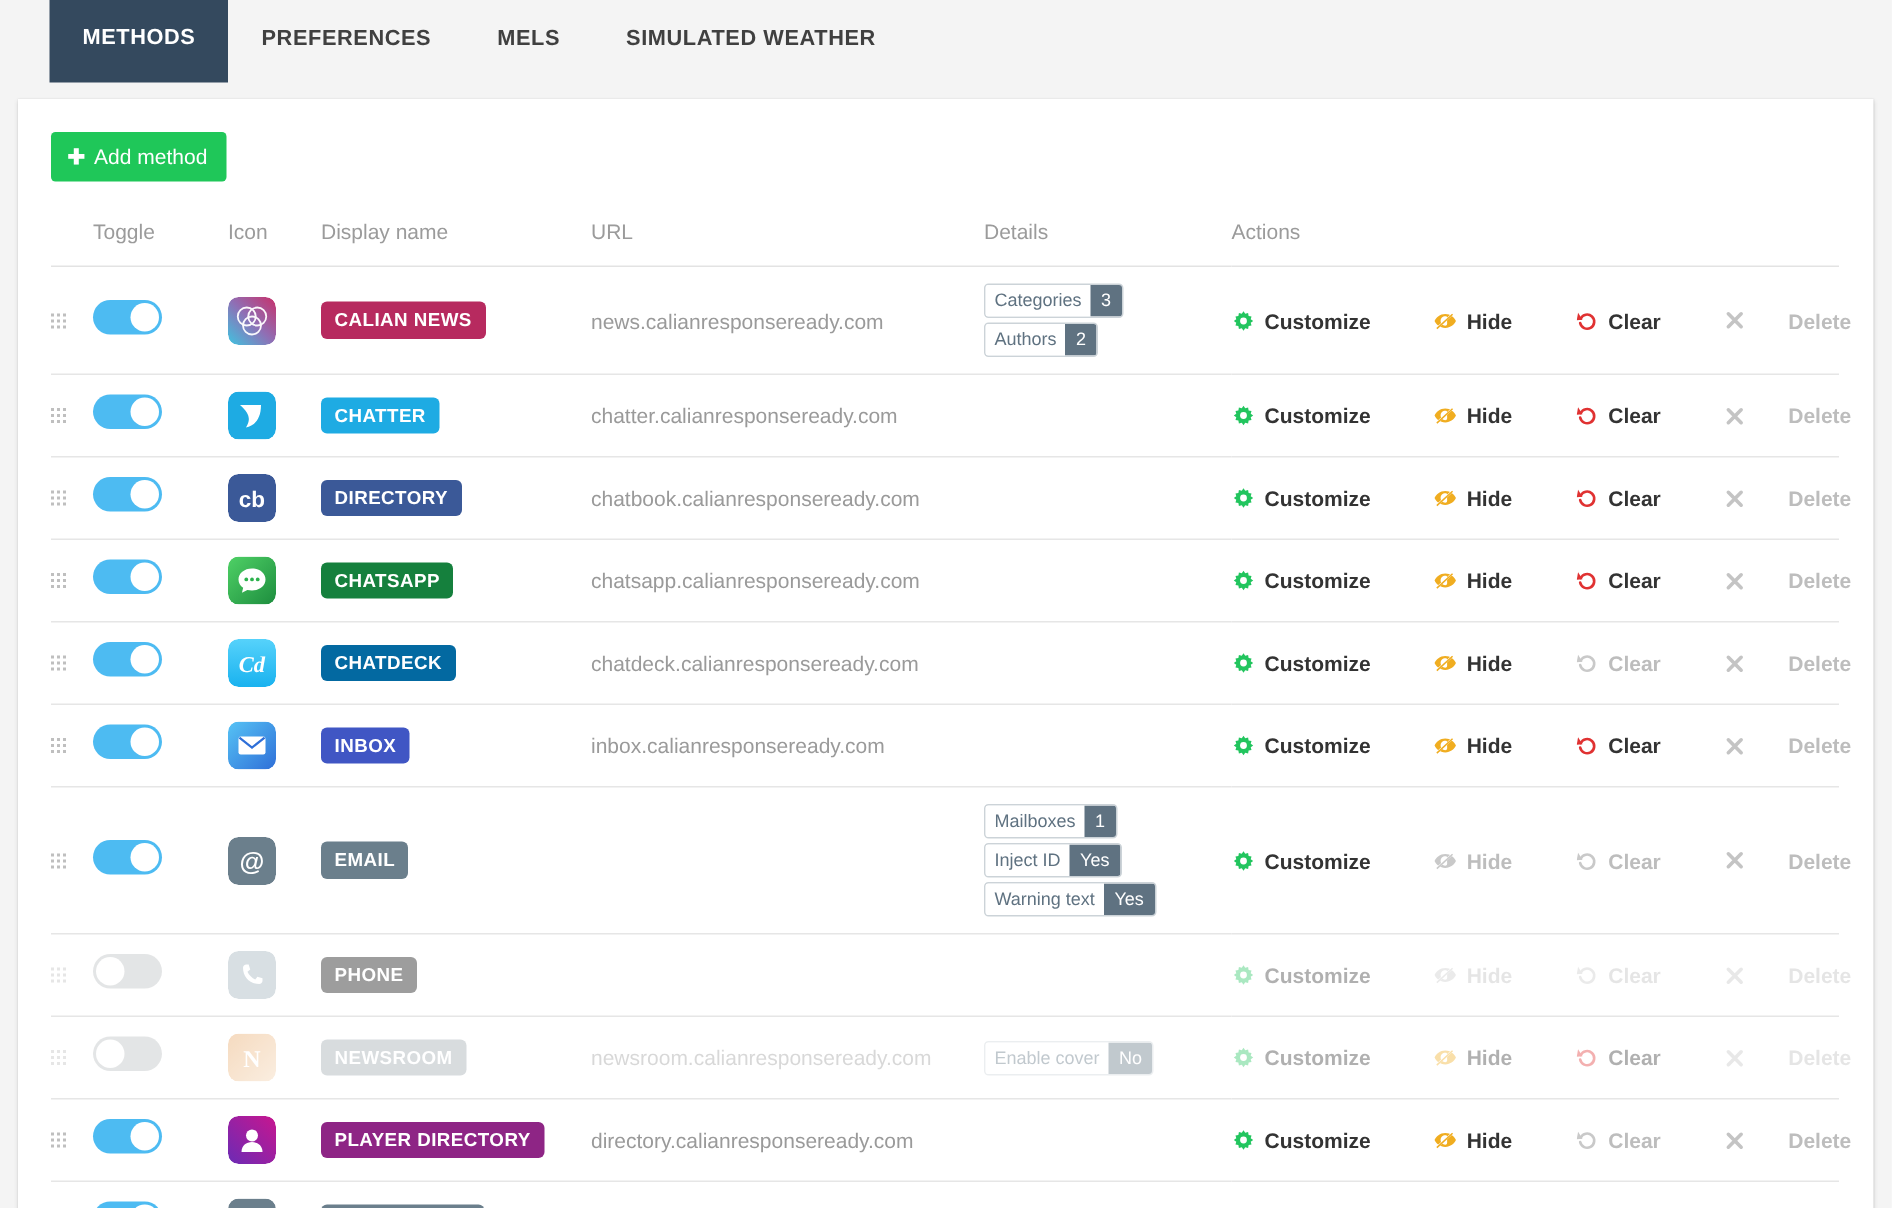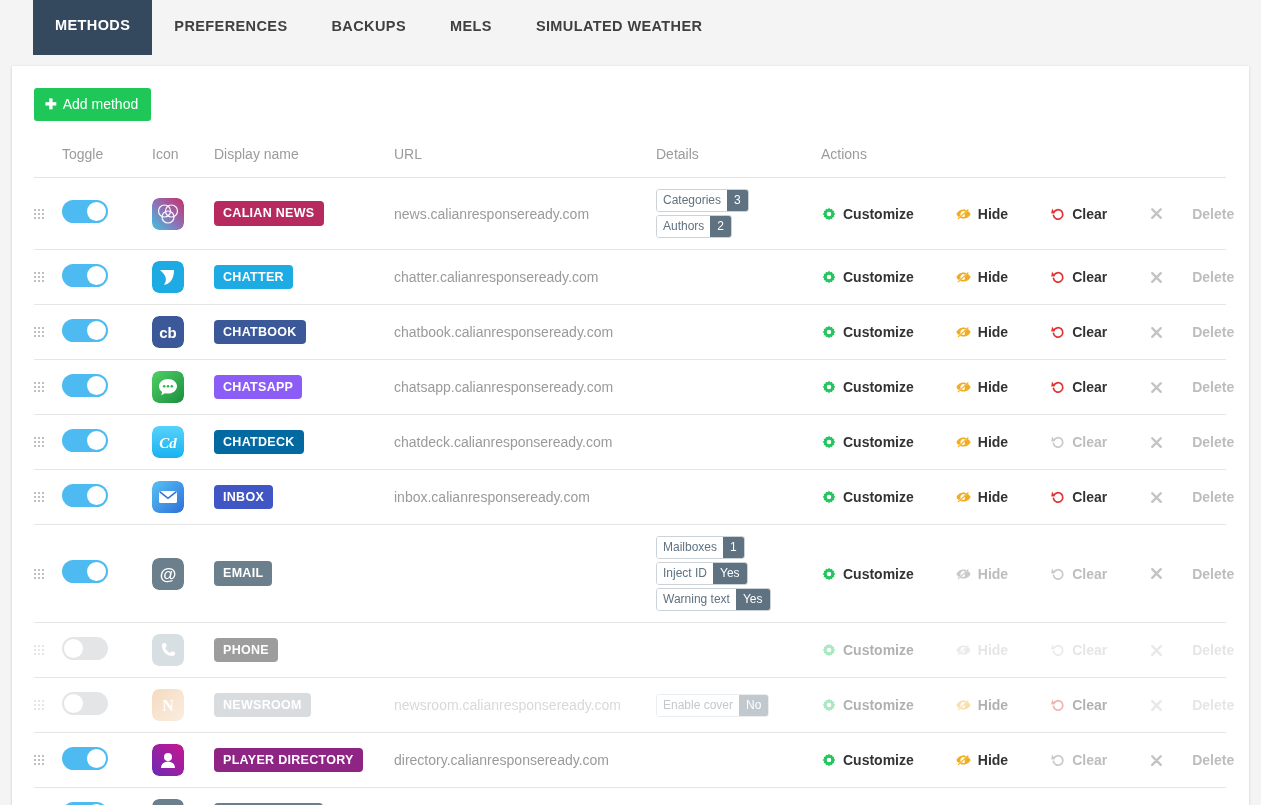--- a/index.html
+++ b/index.html
@@ -214,21 +214,20 @@
   .w-cust { width: 118px; }
   .w-hide { width: 98px; }
   .w-clear { width: 92px; }
 </style>
 </head>
 <body>
 
 <div class="tabbar">
   <button class="tab active">METHODS</button>
   <button class="tab">PREFERENCES</button>
-  <button class="tab">BACKUPS</button>
   <button class="tab">MELS</button>
   <button class="tab">SIMULATED WEATHER</button>
 </div>
 
 <div class="card">
   <div class="card-inner">
 
     <button class="btn-add">
       <span class="plus">✚</span>
       <span>Add method</span>
@@ -441,21 +440,21 @@
     </td>
     <td>
       <span class="appicon">
                 <svg width="32" height="32" viewBox="0 0 32 32">
                   <rect width="32" height="32" rx="7" fill="#3b5998"></rect>
         <text x="16" y="22" font-family="Liberation Sans, sans-serif" font-size="15" font-weight="bold" fill="#fff" text-anchor="middle">cb</text>
                 </svg>
               </span>
     </td>
     <td>
-      <span class="namebadge" style="background:#3b5998">CHATBOOK</span>
+      <span class="namebadge" style="background:#3b5998">DIRECTORY</span>
     </td>
     <td class="url">chatbook.calianresponseready.com</td>
     <td>
               <span class="details-wrap"></span>
             </td>
     <td>
       <span class="actions">
         <button class="act w-cust ">
        <span class="gl">
                     <svg width="14" height="14" viewBox="0 0 16 16">
@@ -523,21 +522,21 @@
                   </defs>
         <rect width="32" height="32" rx="7" fill="url(#g2)"></rect>
         <path d="M16 8 C10.8 8 7 11.3 7 15.3 C7 17.6 8.2 19.6 10.1 20.9 L9.3 24.2 L12.9 22.3 C13.9 22.5 14.9 22.6 16 22.6 C21.2 22.6 25 19.3 25 15.3 C25 11.3 21.2 8 16 8 Z" fill="#fff"></path>
         <circle cx="12.2" cy="15.3" r="1.25" fill="#2bb24c"></circle>
                   <circle cx="16" cy="15.3" r="1.25" fill="#2bb24c"></circle>
                   <circle cx="19.8" cy="15.3" r="1.25" fill="#2bb24c"></circle>
                 </svg>
               </span>
     </td>
     <td>
-      <span class="namebadge" style="background:#8b5cf6">CHATSAPP</span>
+      <span class="namebadge" style="background:#15803d">CHATSAPP</span>
     </td>
     <td class="url">chatsapp.calianresponseready.com</td>
     <td>
               <span class="details-wrap"></span>
             </td>
     <td>
       <span class="actions">
         <button class="act w-cust ">
        <span class="gl">
                     <svg width="14" height="14" viewBox="0 0 16 16">

